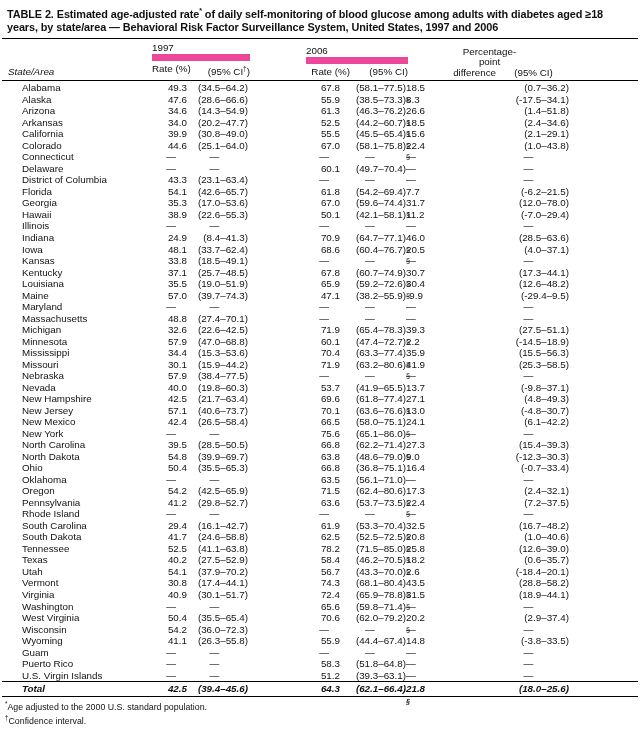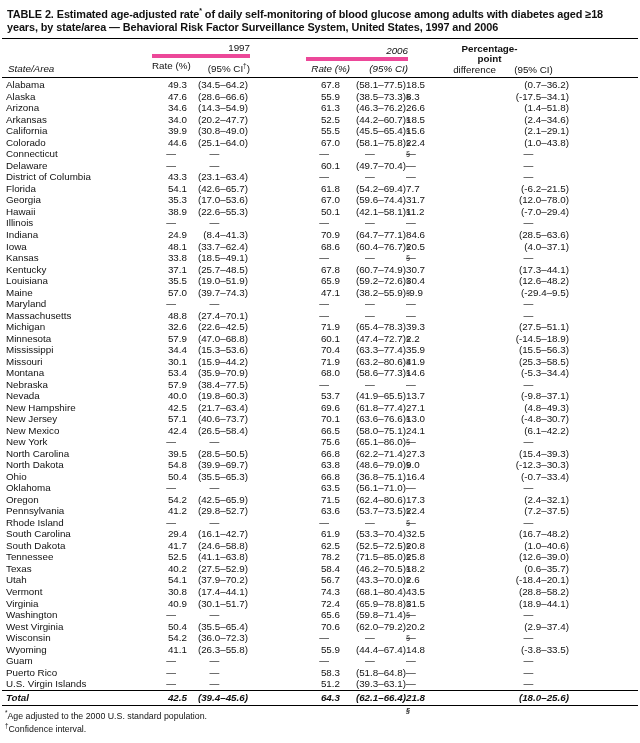--- a/index.html
+++ b/index.html
@@ -15,37 +15,37 @@
   .rule-1{border-top:1px solid #000;margin:0 2px;}
   .rule-b{border-top:1.6px solid #000;margin:0 2px;}
 
   
   .grid{display:grid;grid-template-columns:150px 37px 61px 92px 66px 88px 75px 1fr;}
 
   .thead{align-items:end;padding-top:3px;padding-bottom:2px;
          border-bottom:1px solid #000;margin:0 2px;font-size:9.8px;}
   .h-state{grid-column:1;padding-left:6px;line-height:13px;font-style:italic;}
   .g97{grid-column:2/4;}
-  .g06{grid-column:4/6;padding-left:56px;font-style:italic;}
-  .gl{text-align:right;border-bottom:4px solid #ec4899;padding-bottom:1px;line-height:11px;}
+  .g06{grid-column:4/6;padding-left:56px;}
+  .gl{text-align:left;border-bottom:7px solid #ec4899;padding-bottom:1px;line-height:11px;}
   .gsub{display:flex;line-height:13px;padding-top:1px;white-space:nowrap;}
   .g97 .gs-a{width:37px;text-align:right;}
   .g97 .gs-b{width:61px;text-align:right;}
   .g06 .gs-a{width:44px;text-align:right;}
   .g06 .gs-b{width:58px;text-align:right;}
   .gsub sup{font-size:6.5px;}
   .gpct{grid-column:6/8;line-height:10.6px;}
-  .gpct .l1,.gpct .l2{text-align:center;font-weight:bold;}
+  .gpct .l1,.gpct .l2{text-align:center;}
   .gpct .l3{display:flex;}
   .h-diff{width:88px;text-align:right;}
   .h-cid{width:75px;text-align:center;}
 
   .tbody{padding-top:1px;}
   .row{font-size:9.8px;line-height:11.52px;height:11.52px;white-space:nowrap;}
-  .c-state{padding-left:6px;overflow:hidden;}
+  .c-state{padding-left:22px;overflow:hidden;}
   .c-num,.c-ci{text-align:right;}
   .c-num.dash{text-align:right;padding-right:11px;}
   .c-ci.dash{text-align:center;padding-right:6px;}
   .c-diff{display:flex;justify-content:flex-end;flex-direction:column;}
   .c-diff .sg{width:7px;font-size:7.2px;line-height:9px;padding-top:1px;}
   .row.total{font-weight:bold;height:14px;line-height:14px;font-style:italic;}
 
   .fnotes{padding:2px 0 0 5px;font-size:8.8px;line-height:9.8px;}
   .fn sup{font-size:6.3px;}
 </style>
@@ -241,21 +241,21 @@
         </div>
         <div class="c-ci dash">—</div>
       </div>
       <div class="grid row">
         <div class="c-state">Indiana</div>
         <div class="c-num">24.9</div>
         <div class="c-ci">(8.4–41.3)</div>
         <div class="c-num">70.9</div>
         <div class="c-ci">(64.7–77.1)</div>
         <div class="c-diff">
-          <span class="v">84.6</span>
+          <span class="v">46.0</span>
           <span class="sg">§</span>
         </div>
         <div class="c-ci">(28.5–63.6)</div>
       </div>
       <div class="grid row">
         <div class="c-state">Iowa</div>
         <div class="c-num">48.1</div>
         <div class="c-ci">(33.7–62.4)</div>
         <div class="c-num">68.6</div>
         <div class="c-ci">(60.4–76.7)</div>
@@ -377,32 +377,20 @@
         <div class="c-state">Missouri</div>
         <div class="c-num">30.1</div>
         <div class="c-ci">(15.9–44.2)</div>
         <div class="c-num">71.9</div>
         <div class="c-ci">(63.2–80.6)</div>
         <div class="c-diff">
           <span class="v">41.9</span>
           <span class="sg">§</span>
         </div>
         <div class="c-ci">(25.3–58.5)</div>
-      </div>
-      <div class="grid row">
-        <div class="c-state">Montana</div>
-        <div class="c-num">53.4</div>
-        <div class="c-ci">(35.9–70.9)</div>
-        <div class="c-num">68.0</div>
-        <div class="c-ci">(58.6–77.3)</div>
-        <div class="c-diff">
-          <span class="v">14.6</span>
-          <span class="sg"></span>
-        </div>
-        <div class="c-ci">(-5.3–34.4)</div>
       </div>
       <div class="grid row">
         <div class="c-state">Nebraska</div>
         <div class="c-num">57.9</div>
         <div class="c-ci">(38.4–77.5)</div>
         <div class="c-num dash">—</div>
         <div class="c-ci dash">—</div>
         <div class="c-diff">
           <span class="v">—</span>
           <span class="sg"></span>

